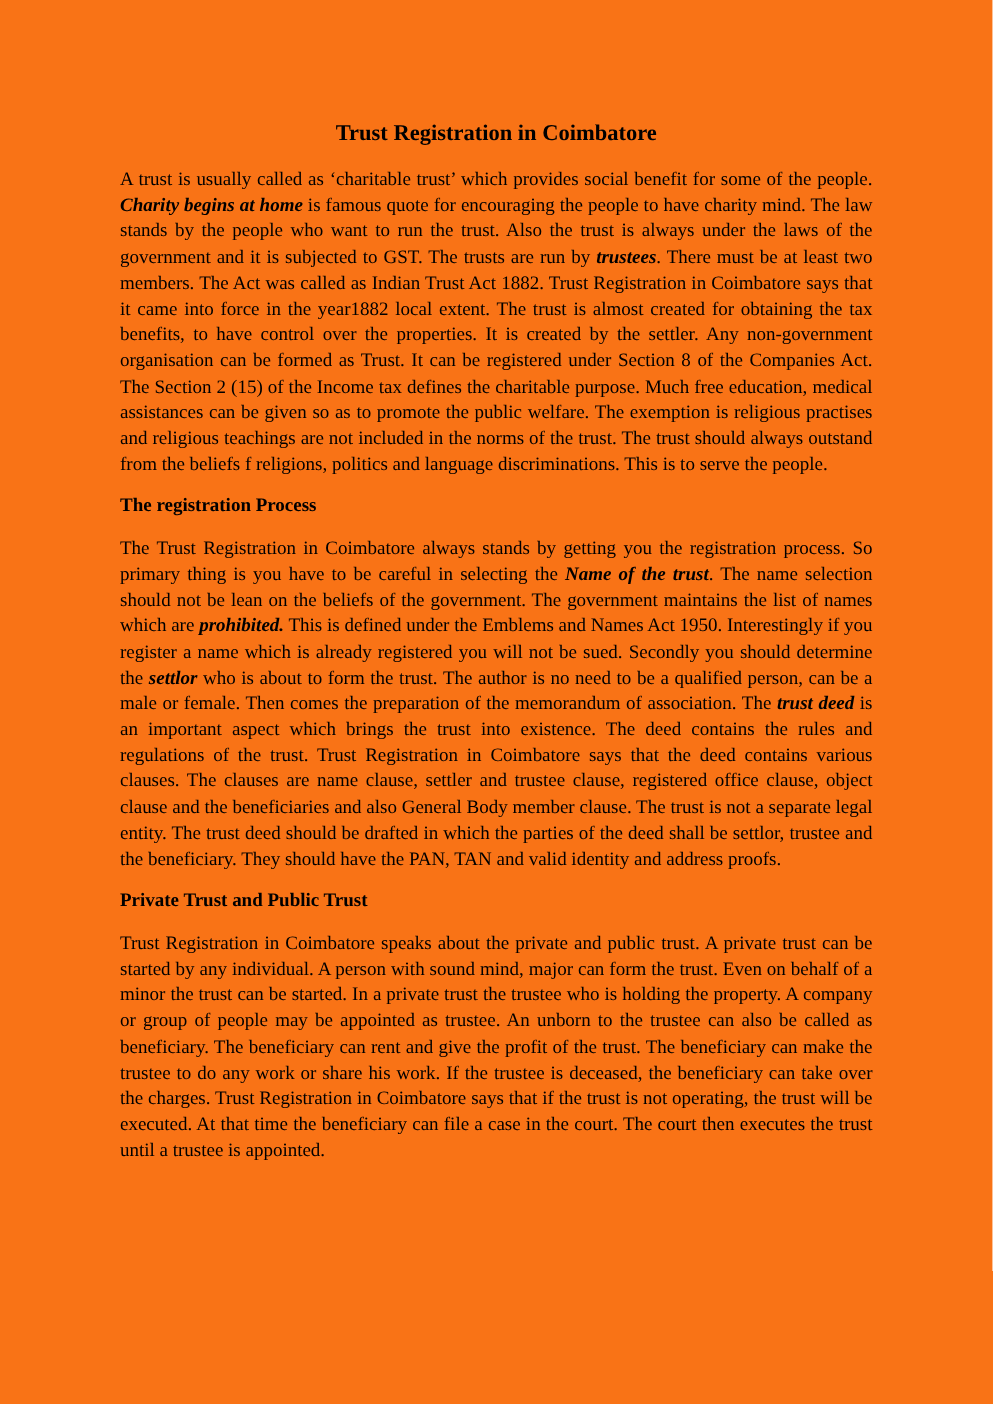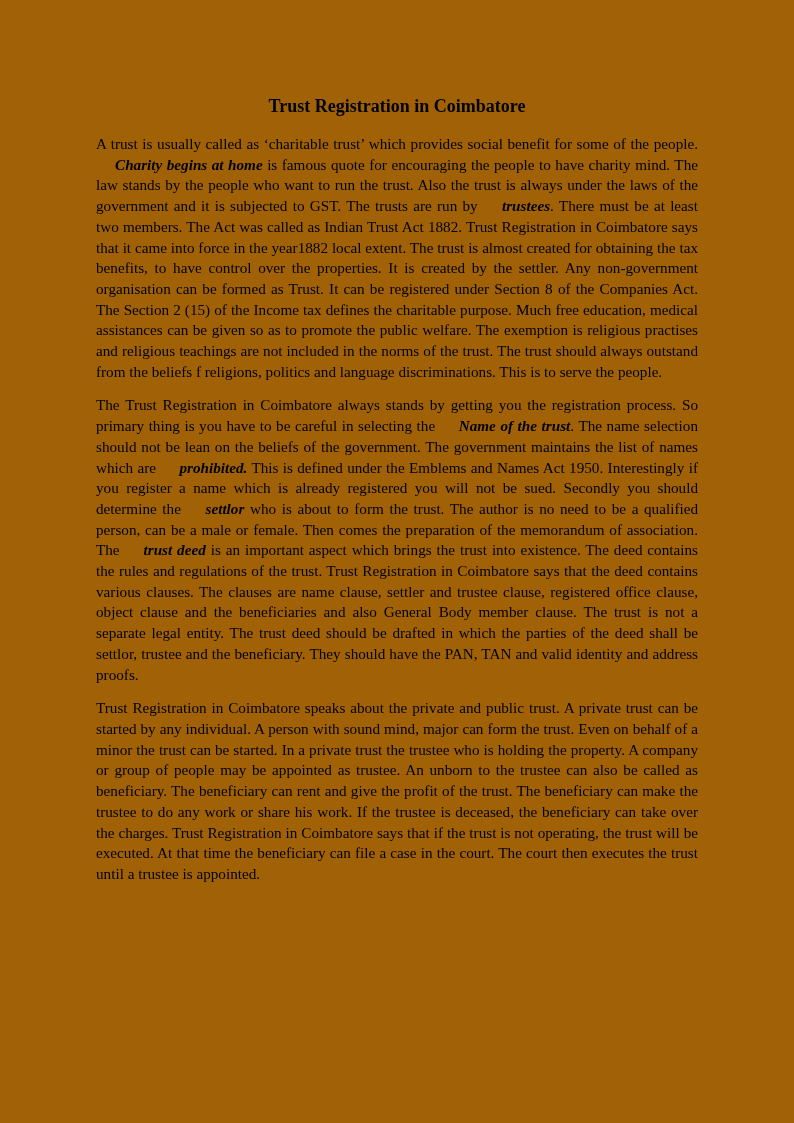--- a/index.html
+++ b/index.html
@@ -5,21 +5,21 @@
   html, body {
     margin: 0;
     padding: 0;
     background: #ffffff;
   }
   .page {
     position: relative;
     width: 794px;
     height: 1123px;
     margin: 0 auto;
-    background: #a16207;
+    background: #f97316;
     box-sizing: border-box;
     padding: 95px 96px 0 96px;
     overflow: hidden;
     font-family: "Liberation Serif", "DejaVu Serif", serif;
     color: #000000;
   }
   .doc-title {
     font-size: 18px;
     font-weight: bold;
     text-align: center;
@@ -32,25 +32,27 @@
     margin: 6px 0 13px 0;
     line-height: 20.7px;
   }
   .para {
     font-size: 15.2px;
     line-height: 20.7px;
     text-align: justify;
     margin: 0 0 13px 0;
   }
   .run-b  { font-weight: normal; }
-  .run-bi { font-weight: bold; font-style: italic; margin-left: 19px; }
+  .run-bi { font-weight: bold; font-style: italic; }
 </style>
 </head>
 <body>
 
 <div class="page">
   <h1 class="doc-title">Trust Registration in Coimbatore</h1>
   <main>
       <p class="para"><span>A trust is usually called as ‘charitable trust’ which provides social benefit for some of the people. </span><span class="run-bi">Charity begins at home</span><span> is famous quote for encouraging the people to have charity mind. The law stands by the people who want to run the trust. Also the trust is always under the laws of the government and it is subjected to GST. The trusts are run by </span><span class="run-bi">trustees</span><span>. There must be at least two members. The Act was called as Indian Trust Act 1882.  Trust Registration in Coimbatore says that it came into force in the year1882 local extent. The trust is almost created for obtaining the tax benefits, to have control over the properties. It is created by the settler. Any non-government organisation can be formed as Trust. It can be registered under Section 8 of the Companies Act. The Section 2 (15) of the Income tax defines the charitable purpose. Much free education, medical assistances can be given so as to promote the public welfare. The exemption is religious practises and religious teachings are not included in the norms of the trust. The trust should always outstand from the beliefs f religions, politics and language discriminations. This is to serve the people.</span></p>
+      <h2 class="section-heading">The registration Process</h2>
       <p class="para"><span>The Trust Registration in Coimbatore always stands by getting you the registration process. So primary thing is you have to be careful in selecting the </span><span class="run-bi">Name of the trust</span><span>. The name selection should not be lean on the beliefs of the government. The government maintains the list of names which are </span><span class="run-bi">prohibited.</span><span> This is defined under the Emblems and Names Act 1950. Interestingly if you register a name which is already registered you will not be sued. Secondly you should determine the </span><span class="run-bi">settlor</span><span> who is about to form the trust. The author is no need to be a qualified person, can be a male or female. Then comes the preparation of the memorandum of association. The </span><span class="run-bi">trust deed</span><span> is an important aspect which brings the trust into existence. The deed contains the rules and regulations of the trust. Trust Registration in Coimbatore says that the deed contains various clauses. The clauses are name clause, settler and trustee clause, registered office clause, object clause and the beneficiaries and also General Body member clause. The trust is not a separate legal entity. The trust deed should be drafted in which the parties of the deed shall be settlor, trustee and the beneficiary. They should have the PAN, TAN and valid identity and address proofs.</span></p>
+      <h2 class="section-heading">Private Trust and Public Trust</h2>
       <p class="para"><span>Trust Registration in Coimbatore speaks about the private and public trust. A </span><span class="run-b">private trust</span><span> can be started by any individual. A person with sound mind, major can form the trust. Even on behalf of a minor the trust can be started. In a private trust the trustee who is holding the property. A company or group of people may be appointed as trustee. An unborn to the trustee can also be called as beneficiary. The beneficiary can rent and give the profit of the trust. The beneficiary can make the trustee to do any work or share his work. If the trustee is deceased, the beneficiary can take over the charges. Trust Registration in Coimbatore says that if the trust is not operating, the trust will be executed. At that time the beneficiary can file a case in the court. The court then executes the trust until a trustee is appointed.</span></p>
     </main>
 </div>
 
 </body></html>

